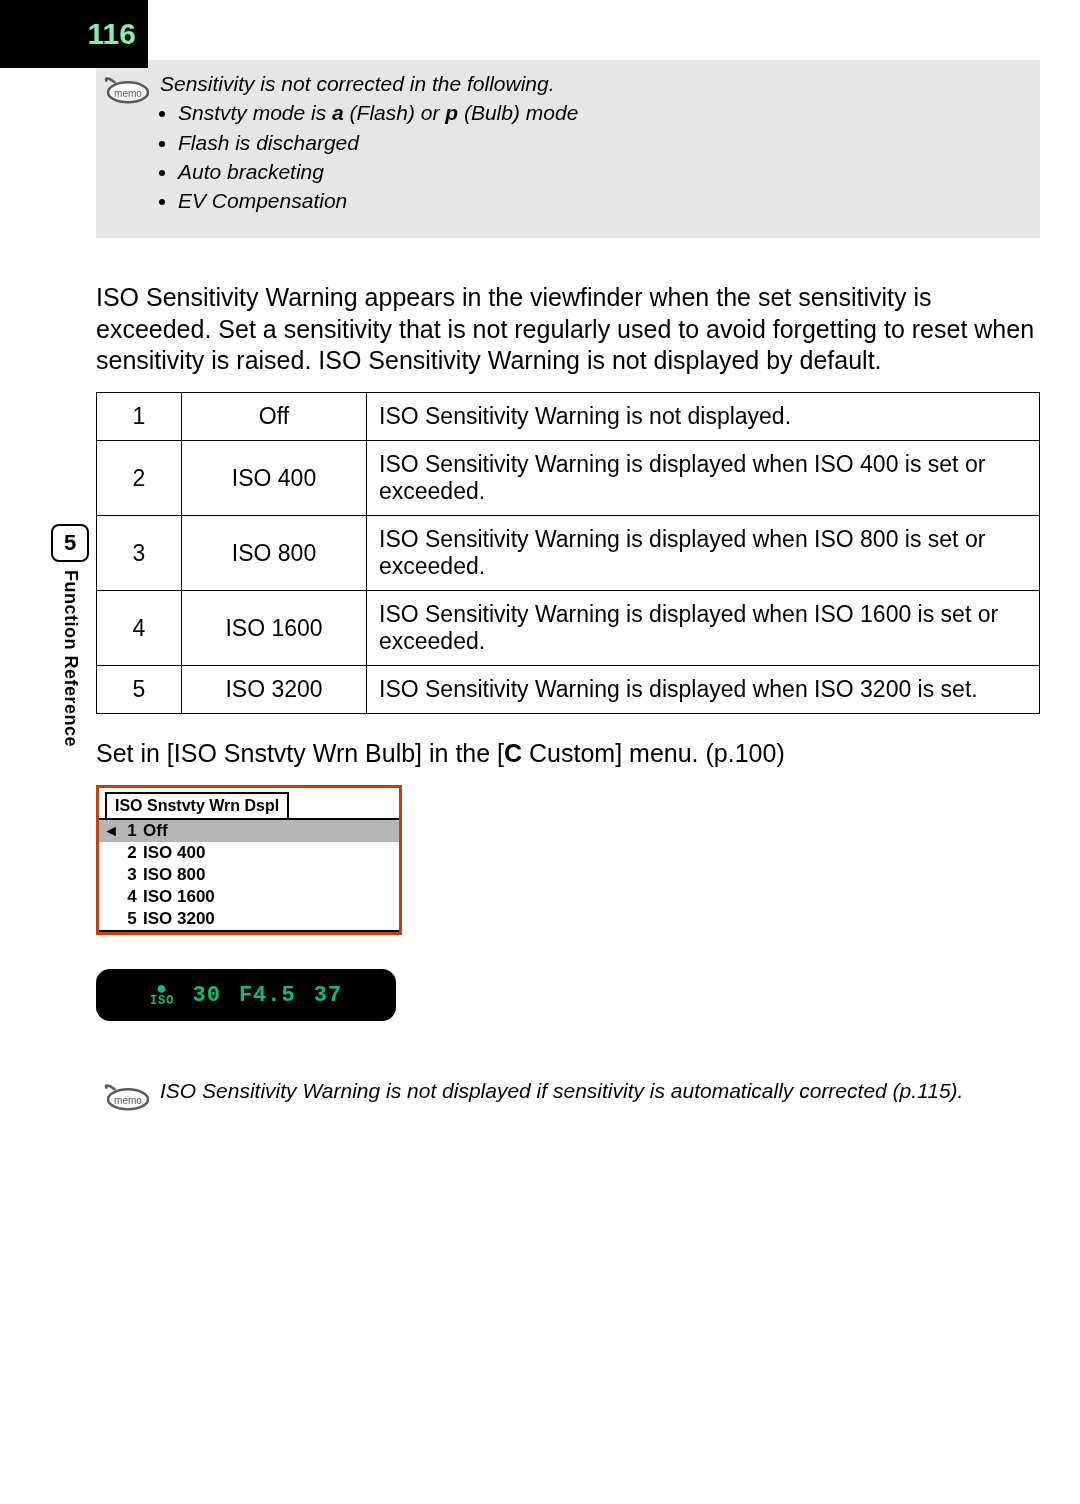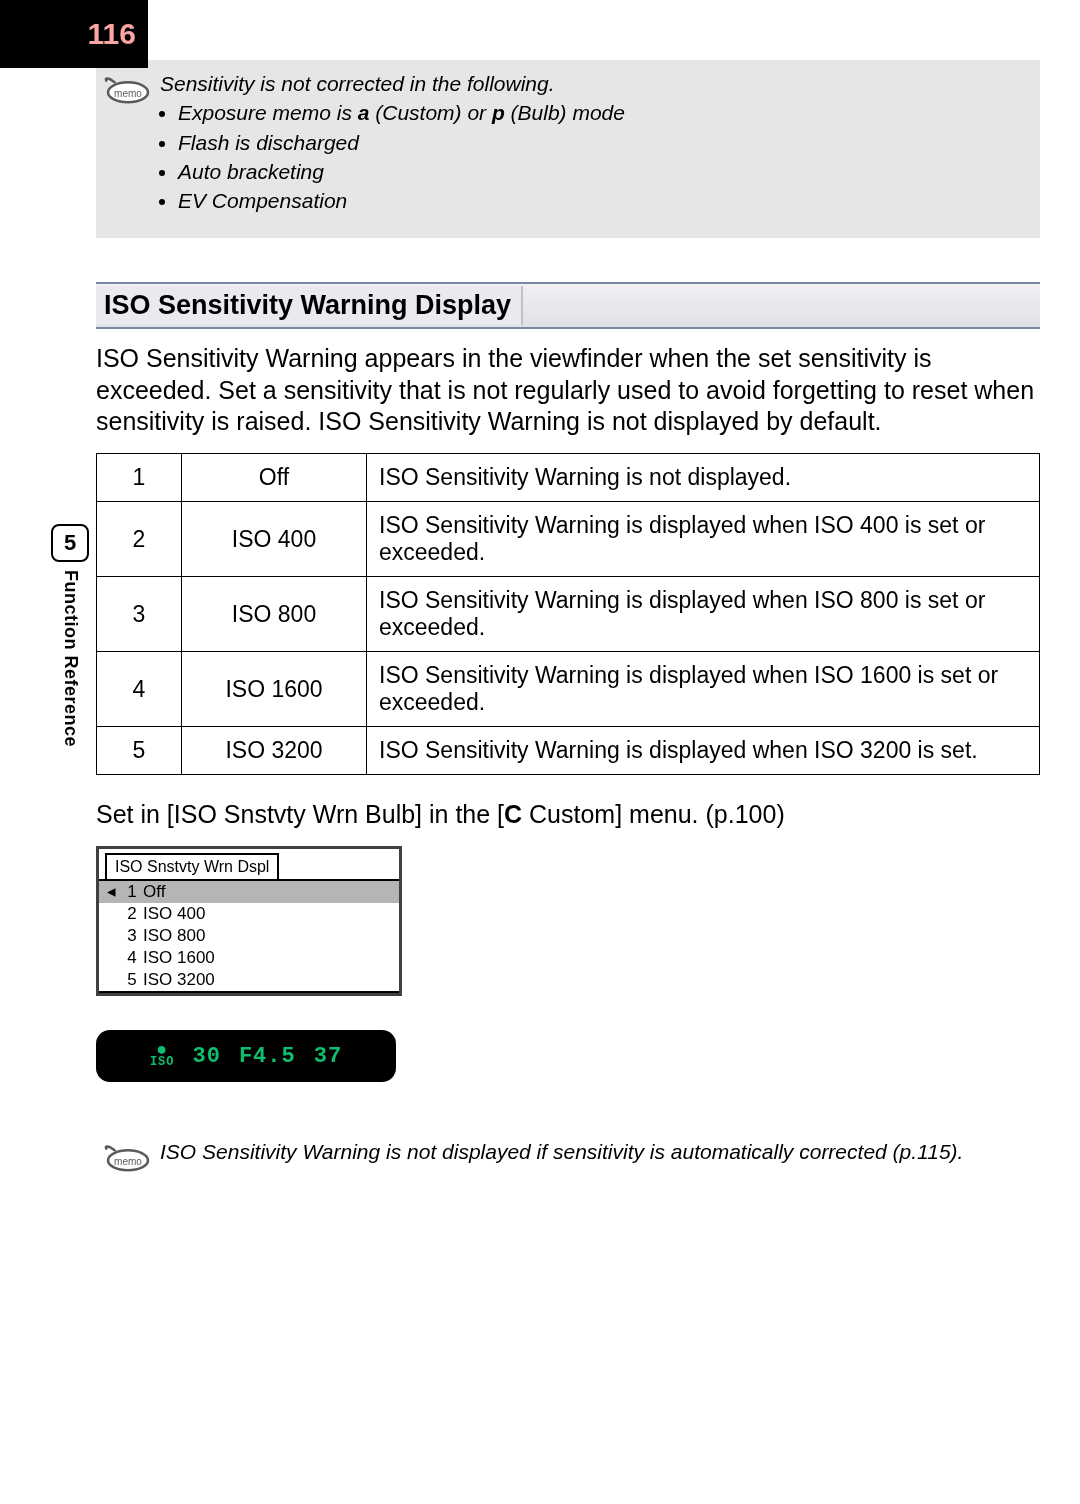--- a/index.html
+++ b/index.html
@@ -16,21 +16,21 @@
     min-height: 1504px;
     padding-right: 40px;
     box-sizing: border-box;
   }
   .pagenum-strip {
     position: absolute;
     top: 0; left: 0;
     width: 148px;
     height: 68px;
     background: #000;
-    color: #fca5a5;
+    color: #86efac;
     font-size: 30px;
     font-weight: bold;
     display: flex;
     align-items: center;
     justify-content: flex-end;
     padding-right: 12px;
     box-sizing: border-box;
   }
   .side-tab {
     position: absolute;
@@ -110,24 +110,24 @@
   }
   table.options td {
     border: 1.7px solid #000;
     padding: 10px 12px;
     vertical-align: middle;
   }
   table.options td.c1 { width: 60px; text-align: center; }
   table.options td.c2 { width: 160px; text-align: center; }
   .menu-shot {
     width: 300px;
-    border: 3px solid #404040;
+    border: 3px solid #c2410c;
     margin: 4px 16px 34px 0;
     font-family: Arial, sans-serif;
-    font-weight: normal;
+    font-weight: bold;
   }
   .menu-shot .tab {
     display: inline-block;
     font-size: 16px;
     padding: 3px 8px;
     border: 2px solid #000;
     border-bottom: none;
     margin: 4px 0 0 6px;
     background: #fff;
   }
@@ -192,32 +192,29 @@
         <svg viewBox="0 0 60 36">
           <path d="M4 8 Q 2 4 8 6 L 14 10" fill="none" stroke="#5a5a5a" stroke-width="3" stroke-linecap="round"></path>
           <ellipse cx="30" cy="22" rx="24" ry="12" fill="#fff" stroke="#5a5a5a" stroke-width="3"></ellipse>
           <text x="30" y="27" text-anchor="middle" font-size="12" font-family="Arial" fill="#5a5a5a">memo</text>
         </svg>
       </div>
       <div class="memo-body">
         <div>Sensitivity is not corrected in the following.</div>
         <ul class="memo-list">
           <li>
-            <span>Exposure memo is </span><b>a</b><span>  (Custom) or </span><b>p</b><span>  (Bulb) mode</span>
+            <span>Snstvty mode is </span><b>a</b><span>  (Flash) or </span><b>p</b><span>  (Bulb) mode</span>
           </li>
           <li>Flash is discharged</li>
           <li>Auto bracketing</li>
           <li>EV Compensation</li>
         </ul>
       </div>
     </div>
 
-    <div class="section-hdr-wrap">
-      <span>ISO Sensitivity Warning Display</span>
-    </div>
 
     <p class="body-p">ISO Sensitivity Warning appears in the viewfinder when the set sensitivity is exceeded. Set a sensitivity that is not regularly used to avoid forgetting to reset when sensitivity is raised. ISO Sensitivity Warning is not displayed by default.</p>
 
     <table class="options">
       <tbody>
         <tr>
           <td class="c1">1</td>
           <td class="c2">Off</td>
           <td>ISO Sensitivity Warning is not displayed.</td>
         </tr>

